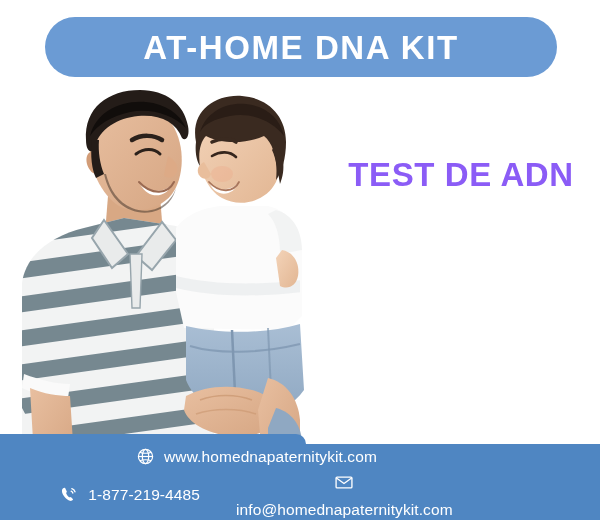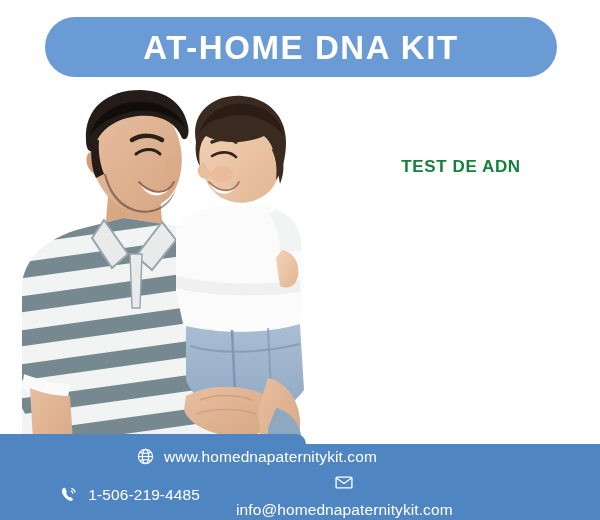--- a/index.html
+++ b/index.html
@@ -53,22 +53,22 @@
 
   
   #headline-block {
     position: absolute;
     left: 330px;
     top: 158px;
     width: 262px;
     text-align: center;
   }
   .headline-line {
-    color: #15803d;
-    font-size: 17px;
+    color: #8b5cf6;
+    font-size: 33px;
     font-weight: bold;
     letter-spacing: 0.6px;
     line-height: 1;
     margin: 0;
     white-space: nowrap;
   }
   #headline-line-1 { margin-bottom: 32px; }
   #headline-line-2 { margin-bottom: 32px; }
 
   
@@ -310,21 +310,21 @@
           <span class="footer-icon">
             <svg width="20" height="20" viewBox="0 0 24 24" fill="none" stroke="#FFFFFF" stroke-width="1.8" stroke-linecap="round" stroke-linejoin="round">
               <path d="M7.2 3.4 C5.7 3.2 4.2 4.3 3.7 5.8 C3.1 7.7 3.9 10.6 6.1 13.6
                        C8.3 16.6 11 18.6 13.1 19 C14.7 19.3 16.3 18.4 16.9 17
                        L14.2 14.4 C13.4 14.9 12.4 15 11.7 14.4 C10.6 13.5 9.3 11.8 8.8 10.5
                        C8.5 9.7 8.8 8.8 9.5 8.2 Z" fill="#FFFFFF" stroke="none"></path>
               <path d="M15.4 4.3 C17.2 4.9 18.6 6.3 19.2 8.1" stroke-width="1.6"></path>
               <path d="M14.6 7.4 C15.6 7.8 16.3 8.6 16.6 9.6" stroke-width="1.6"></path>
             </svg>
           </span>
-          <span class="footer-text">1-506-219-4485</span>
+          <span class="footer-text">1-877-219-4485</span>
         </div>
 
         <div class="footer-item">
           <span class="footer-icon">
             <svg width="21" height="21" viewBox="0 0 24 24" fill="none" stroke="#FFFFFF" stroke-width="1.6" stroke-linejoin="round">
               <rect x="2.5" y="5.5" width="19" height="13" rx="1.2"></rect>
               <path d="M2.5 6.2 L12 13.2 L21.5 6.2"></path>
             </svg>
           </span>
           <span class="footer-text">info@homednapaternitykit.com</span>

